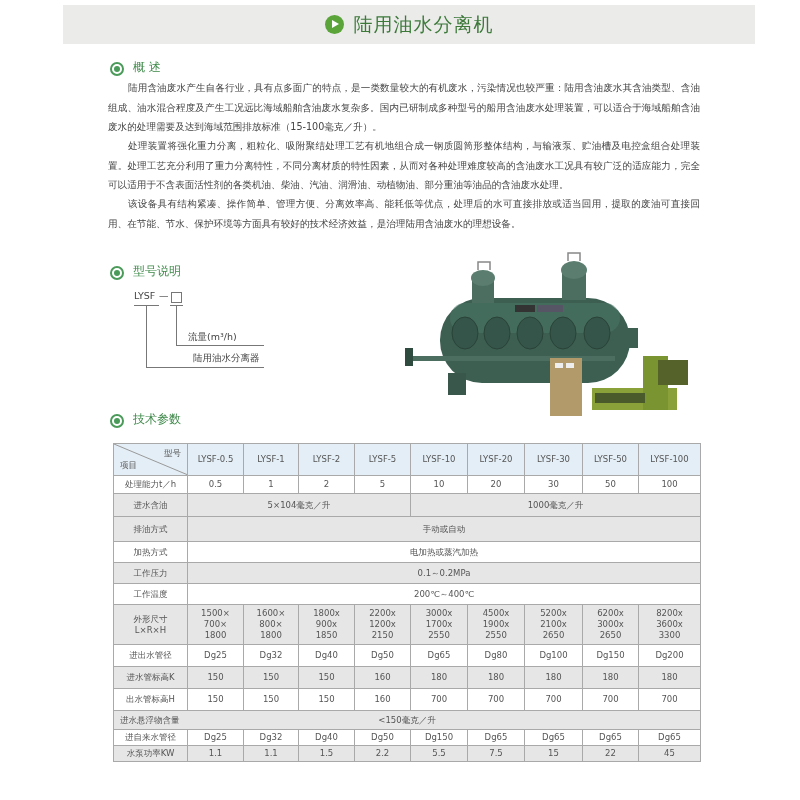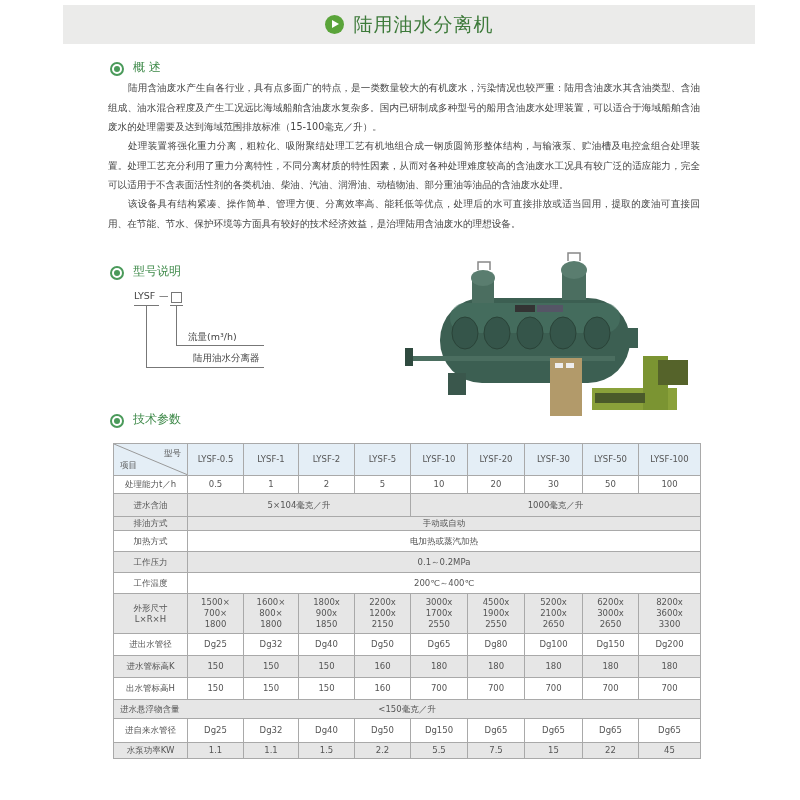--- a/index.html
+++ b/index.html
@@ -158,21 +158,21 @@
     <td>20</td>
     <td>30</td>
     <td>50</td>
     <td>100</td>
   </tr>
   <tr class="g" style="height:23px">
     <td class="lbl">进水含油</td>
     <td colspan="4">5×104毫克／升</td>
     <td colspan="5">1000毫克／升</td>
   </tr>
-  <tr class="g" style="height:14px">
+  <tr class="g" style="height:25px">
     <td class="lbl">排油方式</td>
     <td colspan="9">手动或自动</td>
   </tr>
   <tr class="w" style="height:21px">
     <td class="lbl">加热方式</td>
     <td colspan="9">电加热或蒸汽加热</td>
   </tr>
   <tr class="g" style="height:21px">
     <td class="lbl">工作压力</td>
     <td colspan="9">0.1～0.2MPa</td>
@@ -267,21 +267,21 @@
     <td>700</td>
     <td>700</td>
     <td>700</td>
   </tr>
   <tr class="g" style="height:19px">
     <td colspan="10" style="position:relative;">
       <span style="position:absolute; left:6px; top:4px;">进水悬浮物含量</span>
       <span>&lt;150毫克／升</span>
     </td>
   </tr>
-  <tr class="w" style="height:24px">
+  <tr class="w" style="height:16px">
     <td class="lbl">进自来水管径</td>
     <td>Dg25</td>
     <td>Dg32</td>
     <td>Dg40</td>
     <td>Dg50</td>
     <td>Dg150</td>
     <td>Dg65</td>
     <td>Dg65</td>
     <td>Dg65</td>
     <td>Dg65</td>

